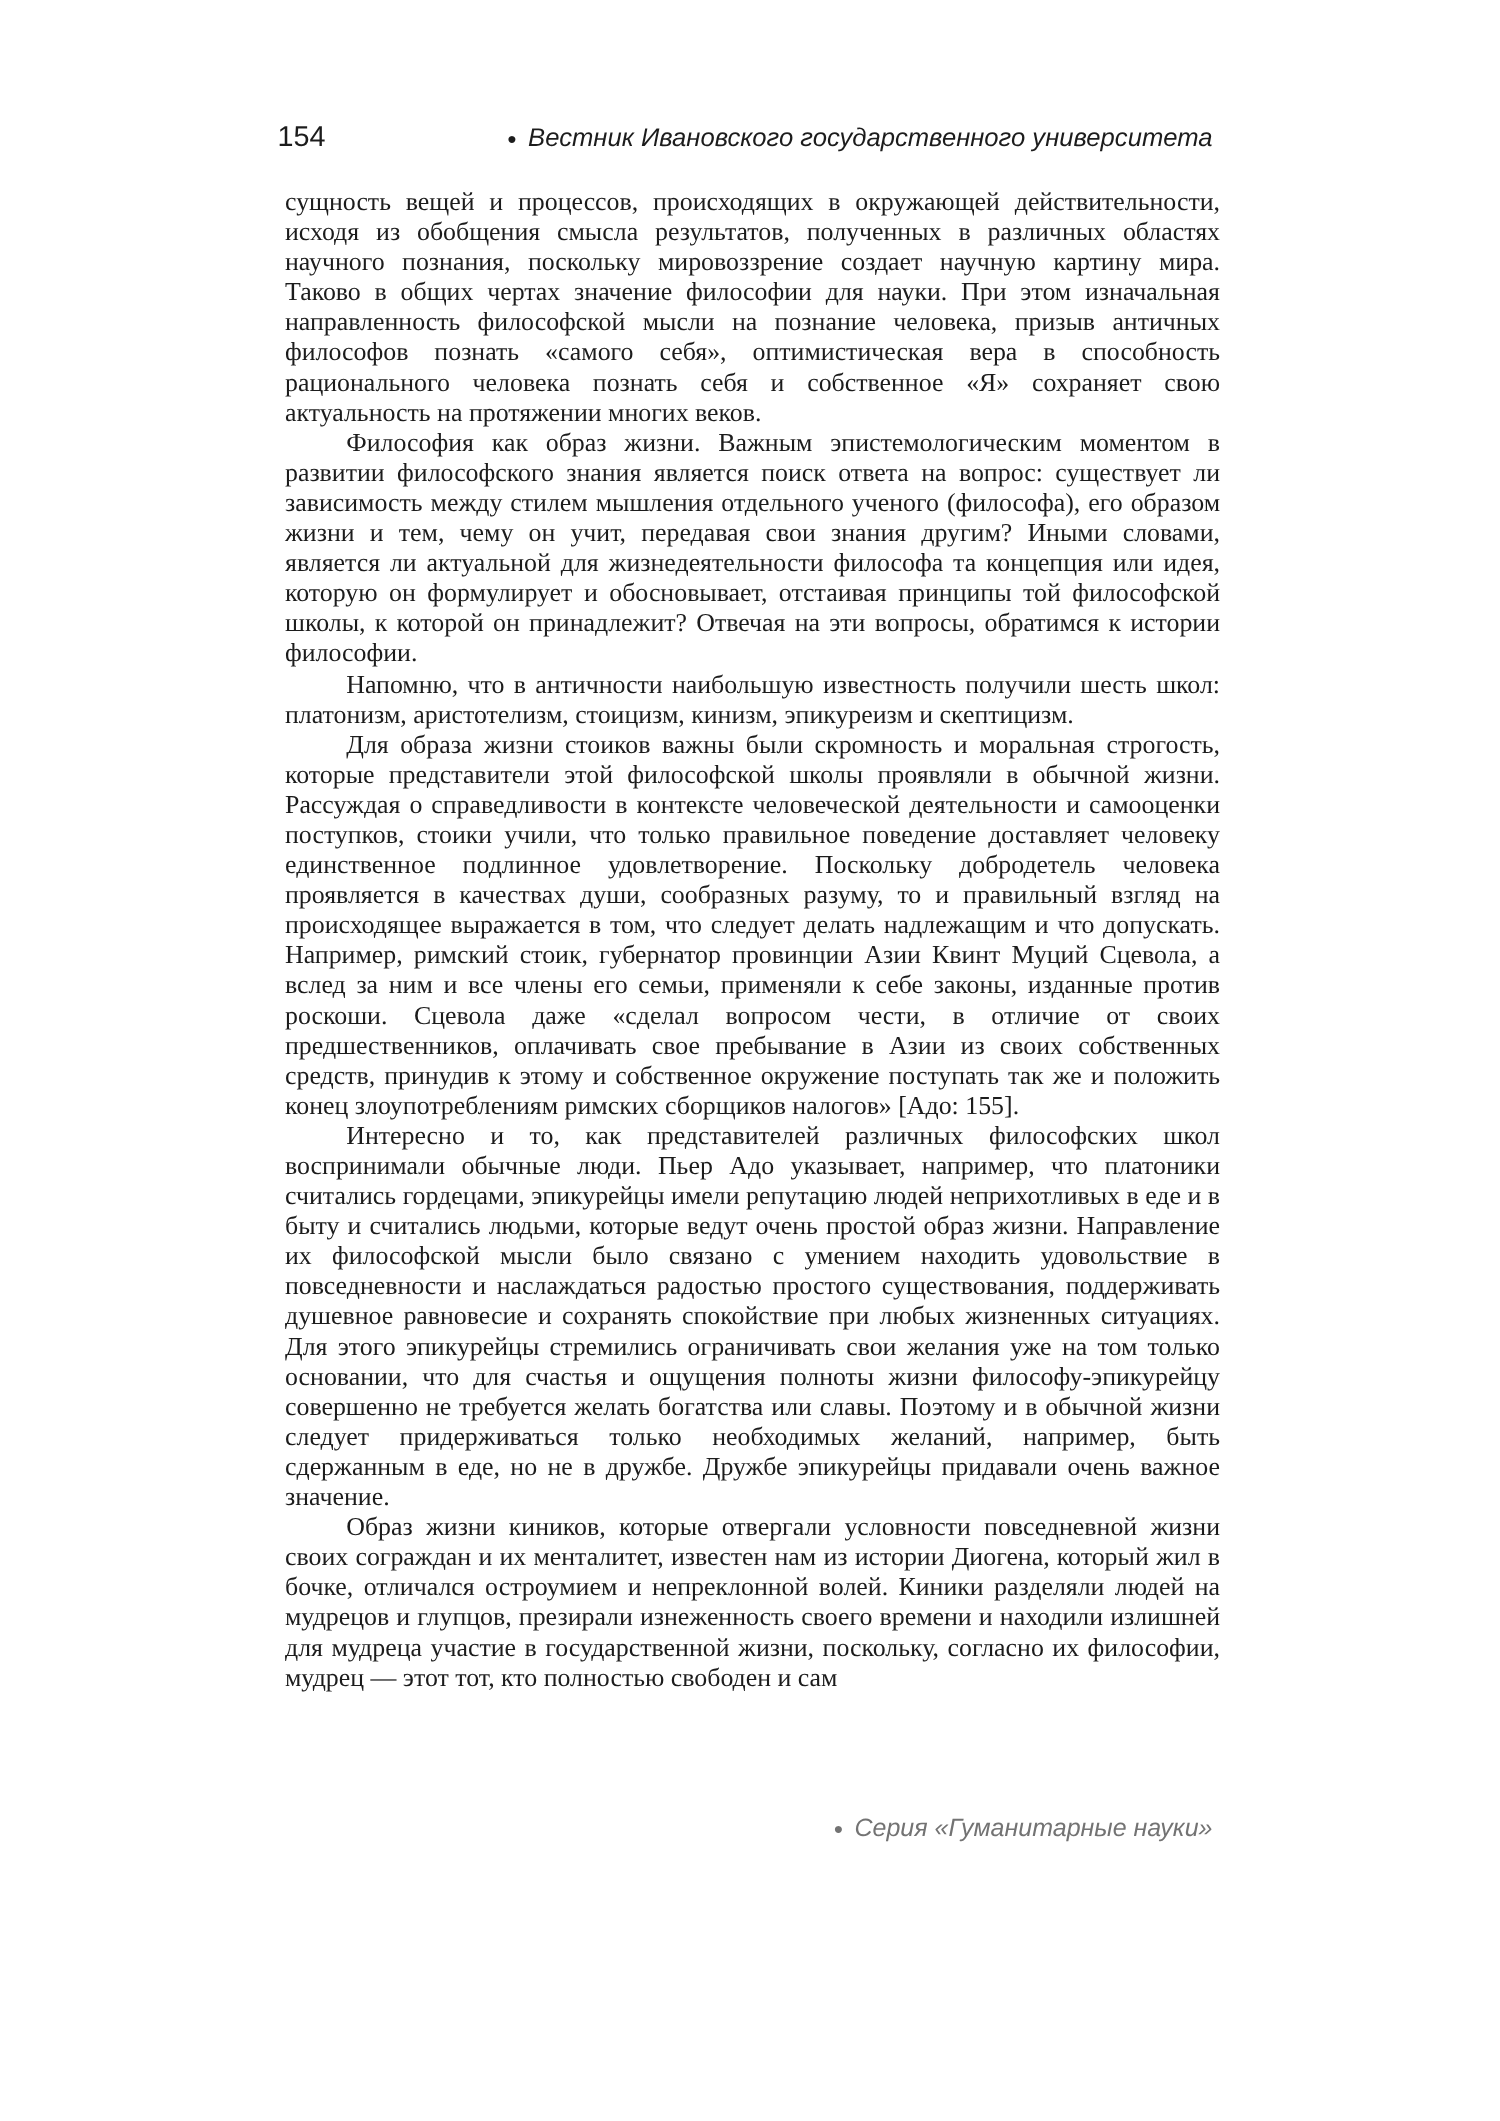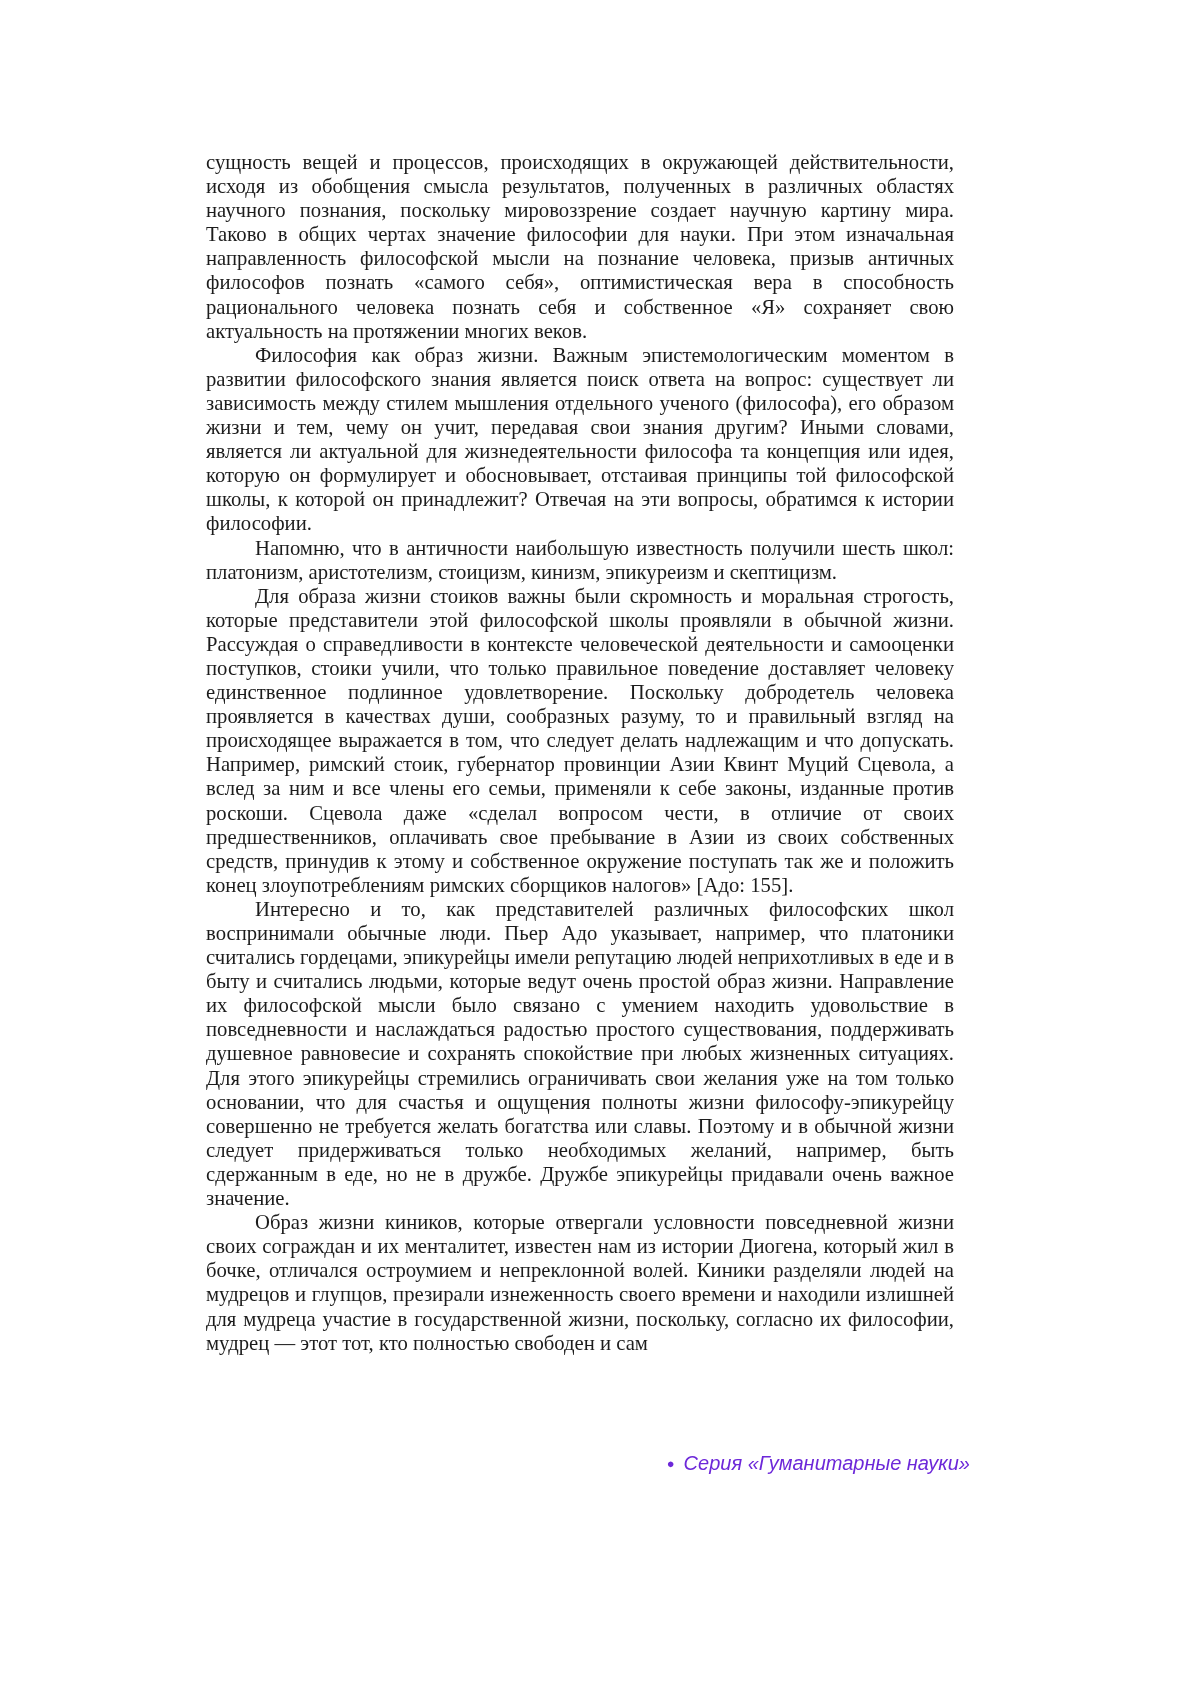--- a/index.html
+++ b/index.html
@@ -40,21 +40,21 @@
   }
   .bullet {
     display: inline-block;
     font-style: normal;
     font-size: 13px;
     vertical-align: 2px;
     margin-right: 9px;
   }
   .article-body {
     position: absolute;
-    left: 206px;
+    left: 228px;
     top: 150px;
     width: 748px;
     font-size: 20.7px;
     line-height: 24.1px;
     text-align: justify;
     hyphens: auto;
     -webkit-hyphens: auto;
   }
   .article-body p {
     margin: 0;
@@ -67,29 +67,35 @@
   .article-body b {
     font-weight: normal;
   }
   .page-footer {
     position: absolute;
     right: 230px;
     top: 1452px;
     font-family: "Liberation Sans", sans-serif;
     font-size: 20px;
     font-style: italic;
-    color: #6d28d9;
+    color: #737373;
     white-space: nowrap;
   }
 </style>
 </head>
 <body>
 
 <div class="page">
 
+  <div class="page-header">
+    <span class="page-number">154</span>
+    <span class="running-title">
+      <span class="bullet">●</span><span>Вестник Ивановского государственного университета</span>
+    </span>
+  </div>
 
   <div class="article-body">
       <p class="noindent">сущность вещей и процессов, происходящих в окружающей действительности, исходя из обобщения смысла результатов, полученных в различных областях научного познания, поскольку мировоззрение создает научную картину мира. Таково в общих чертах значение философии для науки. При этом изначальная направленность философской мысли на познание человека, призыв античных философов познать «самого себя», оптимистическая вера в способность рационального человека познать себя и собственное «Я» сохраняет свою актуальность на протяжении многих веков.</p>
       <p><b>Философия как образ жизни. </b>Важным эпистемологическим моментом в развитии философского знания является поиск ответа на вопрос: существует ли зависимость между стилем мышления отдельного ученого (философа), его образом жизни и тем, чему он учит, передавая свои знания другим? Иными словами, является ли актуальной для жизнедеятельности философа та концепция или идея, которую он формулирует и обосновывает, отстаивая принципы той философской школы, к которой он принадлежит? Отвечая на эти вопросы, обратимся к истории философии.</p>
       <p>Напомню, что в античности наибольшую известность получили шесть школ: платонизм, аристотелизм, стоицизм, кинизм, эпикуреизм и скептицизм.</p>
       <p>Для образа жизни стоиков важны были скромность и моральная строгость, которые представители этой философской школы проявляли в обычной жизни. Рассуждая о справедливости в контексте человеческой деятельности и самооценки поступков, стоики учили, что только правильное поведение доставляет человеку единственное подлинное удовлетворение. Поскольку добродетель человека проявляется в качествах души, сообразных разуму, то и правильный взгляд на происходящее выражается в том, что следует делать надлежащим и что допускать. Например, римский стоик, губернатор провинции Азии Квинт Муций Сцевола, а вслед за ним и все члены его семьи, применяли к себе законы, изданные против роскоши. Сцевола даже «сделал вопросом чести, в отличие от своих предшественников, оплачивать свое пребывание в Азии из своих собственных средств, принудив к этому и собственное окружение поступать так же и положить конец злоупотреблениям римских сборщиков налогов» [Адо: 155].</p>
       <p>Интересно и то, как представителей различных философских школ воспринимали обычные люди. Пьер Адо указывает, например, что платоники считались гордецами, эпикурейцы имели репутацию людей неприхотливых в еде и в быту и считались людьми, которые ведут очень простой образ жизни. Направление их философской мысли было связано с умением находить удовольствие в повседневности и наслаждаться радостью простого существования, поддерживать душевное равновесие и сохранять спокойствие при любых жизненных ситуациях. Для этого эпикурейцы стремились ограничивать свои желания уже на том только основании, что для счастья и ощущения полноты жизни философу-эпикурейцу совершенно не требуется желать богатства или славы. Поэтому и в обычной жизни следует придерживаться только необходимых желаний, например, быть сдержанным в еде, но не в дружбе. Дружбе эпикурейцы придавали очень важное значение.</p>
       <p>Образ жизни киников, которые отвергали условности повседневной жизни своих сограждан и их менталитет, известен нам из истории Диогена, который жил в бочке, отличался остроумием и непреклонной волей. Киники разделяли людей на мудрецов и глупцов, презирали изнеженность своего времени и находили излишней для мудреца участие в государственной жизни, поскольку, согласно их философии, мудрец — этот тот, кто полностью свободен и сам</p>
     </div>
 

